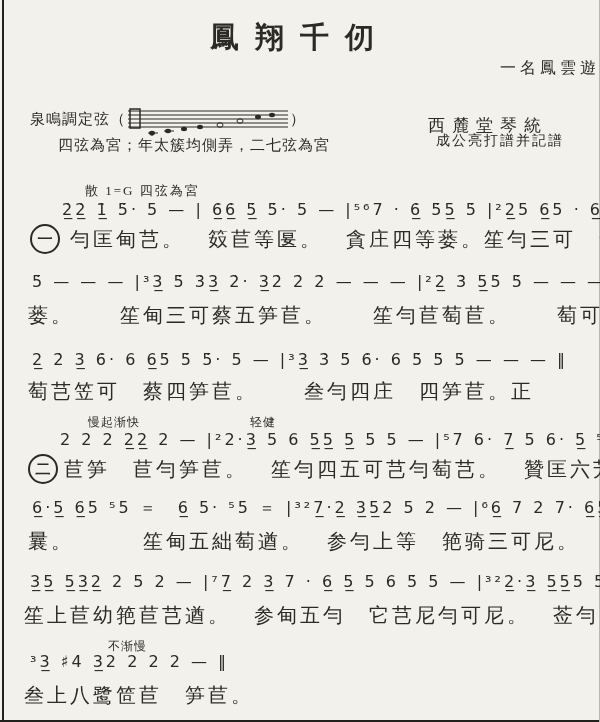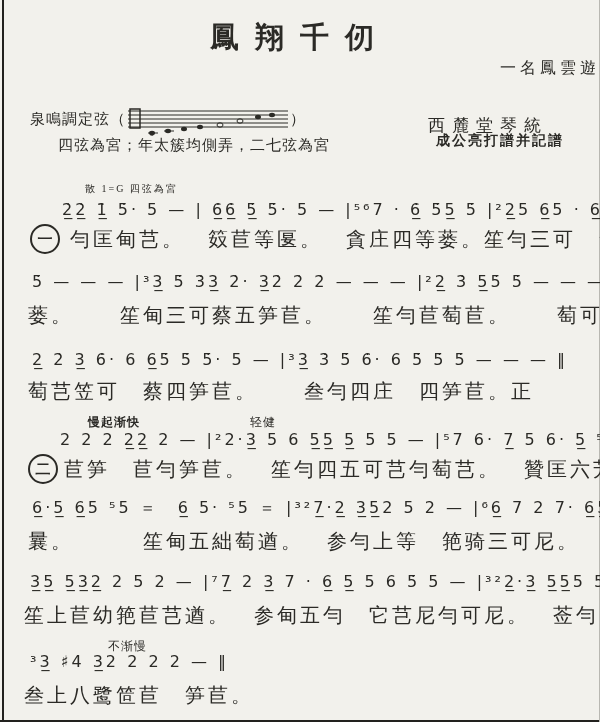--- a/index.html
+++ b/index.html
@@ -18,24 +18,24 @@
     font-size:29px;letter-spacing:16px;font-weight:bold;
   }
   .subtitle{
     position:absolute;top:58px;left:0;width:100%;text-align:right;
     font-size:16px;letter-spacing:4px;
   }
   .tuning1{position:absolute;top:106px;left:30px;font-size:15px;letter-spacing:1px;white-space:nowrap;}
   .tuning1 .staff{display:inline-block;vertical-align:middle;margin:0 2px;}
   .tuning2{position:absolute;top:136px;left:30px;font-size:15px;letter-spacing:1px;margin-left:28px;}
   .credit1{position:absolute;top:106px;right:52px;font-size:17px;letter-spacing:7px;margin-top:8px;}
-  .credit2{position:absolute;top:132px;right:36px;font-size:14px;letter-spacing:2px;font-weight:bold;}
+  .credit2{position:absolute;top:132px;right:36px;font-size:14px;letter-spacing:2px;}
 
   .sys{position:absolute;left:0;width:600px;}
-  .keyhdr{position:absolute;font-size:10px;letter-spacing:2px;}
+  .keyhdr{position:absolute;font-size:13px;letter-spacing:2px;}
   .anno{position:absolute;font-size:12px;letter-spacing:1px;}
   .jianpu{
     position:absolute;white-space:nowrap;
     font-family:"DejaVu Sans", sans-serif;
     font-size:16px;letter-spacing:3px;
   }
   .tab{
     position:absolute;white-space:nowrap;
     font-size:20px;letter-spacing:3px;
   }
@@ -95,21 +95,21 @@
   <div class="jianpu" style="left:32px;top:6px;">5̇ — — — |³3̲ 5̇ 3̇3̲ 2̇· 3̲2̇ 2̇ 2̇ — — — |²2̲ 3̇ 5̲5̇ 5̇ — — — | 6̲5̇ 3̇ 2̲2̇ 2̇ — — — |</div>
   <div class="tab" style="left:28px;top:36px;">蒌。　　笙甸三可蔡五笋苣。　　笙勻苣萄苣。　　萄可笑尼笋苣。</div>
 </div>
 
 <div class="sys" style="top:346px;">
   <div class="jianpu" style="left:32px;top:4px;">2̲ 2̇ 3̲ 6̇· 6 6̲5̇ 5̇ 5̇· 5 — |³3̲ 3̇ 5̇ 6̇· 6 5̇ 5̇ 5̇ — — — ‖</div>
   <div class="tab" style="left:28px;top:32px;">萄芑笠可　蔡四笋苣。　　叁勻四庄　四笋苣。正</div>
 </div>
 
 <div class="sys" style="top:414px;">
-  <div class="anno" style="left:88px;top:0;font-weight:bold;">慢起渐快</div>
+  <div class="anno" style="left:88px;top:0;">慢起渐快</div>
   <div class="anno" style="left:250px;top:0;text-align:right;">轻健</div>
   <div class="jianpu" style="left:60px;top:16px;">2 2 2 2̲2̲ 2 — |²2·3̲ 5 6 5̲5̲ 5̲ 5 5 — |⁵7 6· 7̲ 5 6· 5̲ ⁵5 ＝ |</div>
   <div class="section-circle" style="left:28px;top:40px;">二</div>
   <div class="tab" style="left:64px;top:42px;">苣笋　苣勻笋苣。　笙勻四五可芑勻萄芑。　贊匡六芳蜇笆曩。</div>
 </div>
 
 <div class="sys" style="top:492px;">
   <div class="jianpu" style="left:32px;top:6px;">6̲·5̲ 6̲5 ⁵5 ＝　6̲ 5· ⁵5 ＝ |³²7̲·2̲ 3̲5̲2 5 2 — |⁶6̲ 7 2 7· 6̲5̲ 3̲5̲ 6̲5̲5 — |</div>
   <div class="tab" style="left:28px;top:36px;">曩。　　　笙甸五絀萄遒。　参勻上等　筢骑三可尼。</div>
 </div>

